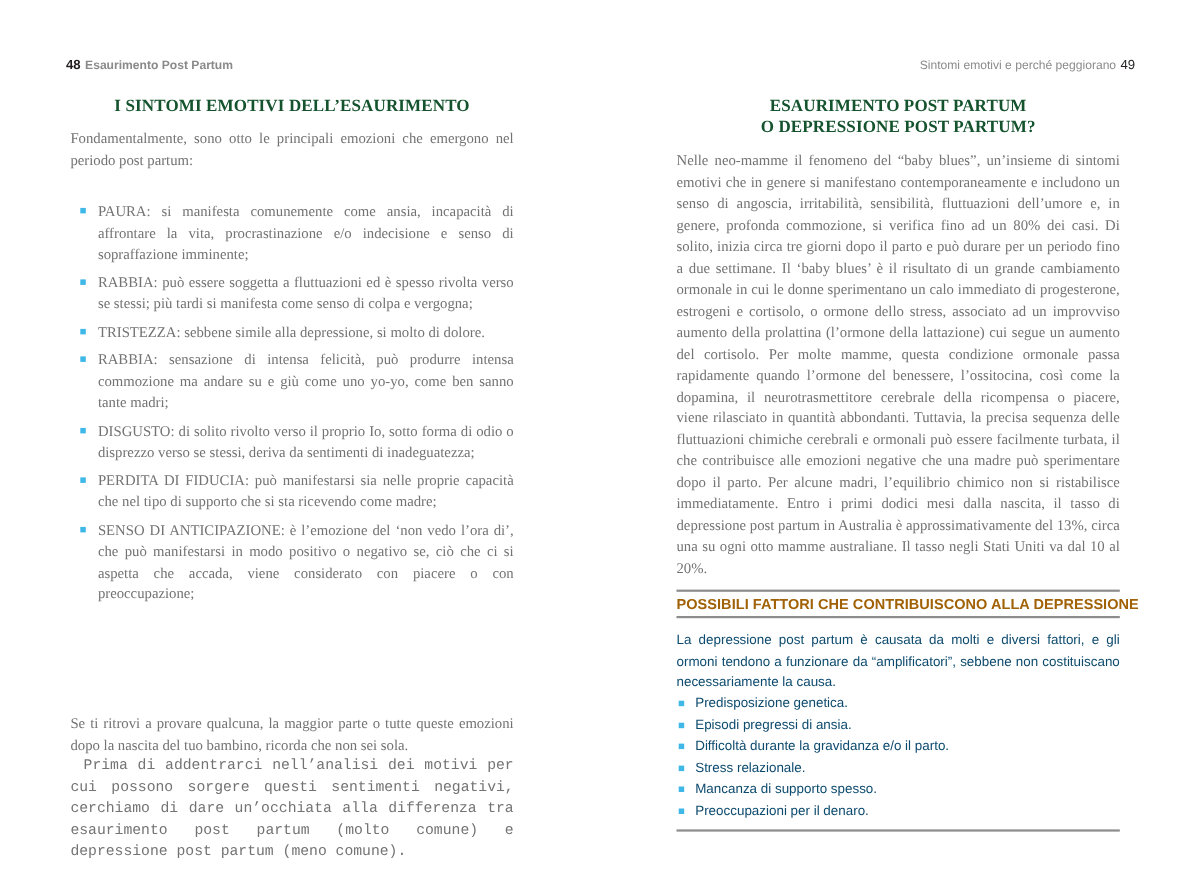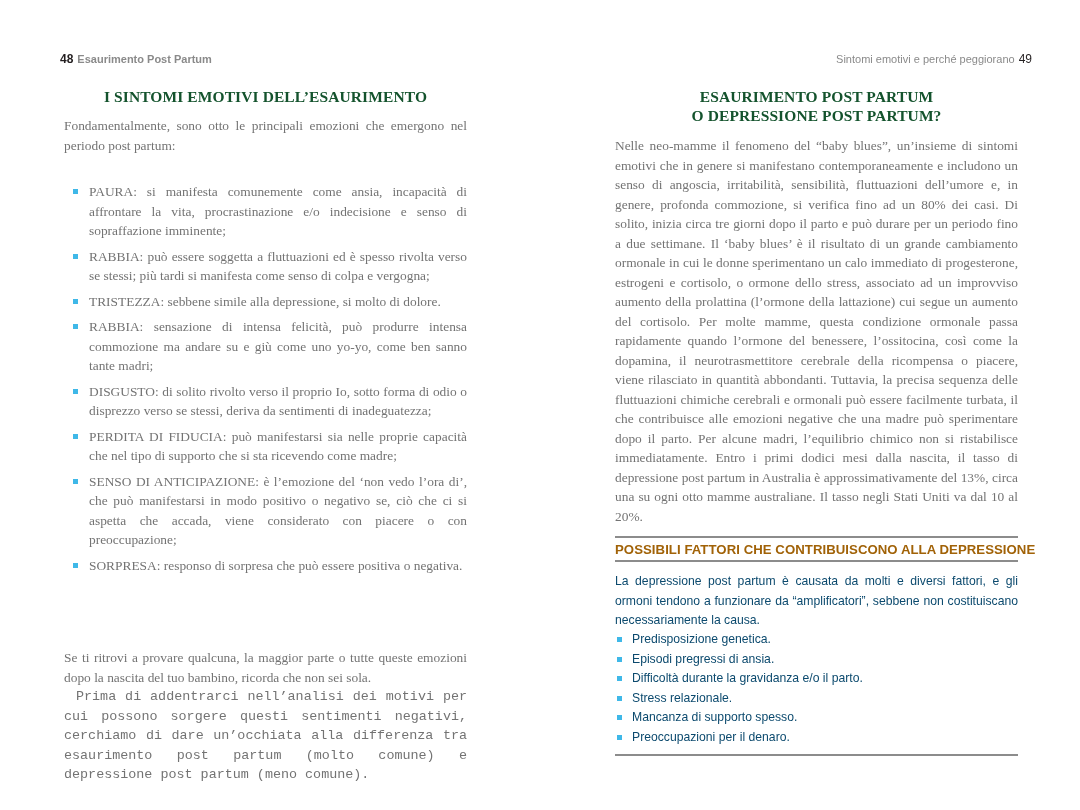--- a/index.html
+++ b/index.html
@@ -55,21 +55,20 @@
   <p class="intro serif">Fondamentalmente, sono otto le principali emozioni che emergono nel periodo post partum:</p>
 
   <ul class="emotions serif">
     <li><span class="bullet"></span><span>PAURA:</span><span> si manifesta comunemente come ansia, incapacità di affrontare la vita, procrastinazione e/o indecisione e senso di sopraffazione imminente;</span></li>
     <li><span class="bullet"></span><span>RABBIA:</span><span> può essere soggetta a fluttuazioni ed è spesso rivolta verso se stessi; più tardi si manifesta come senso di colpa e vergogna;</span></li>
     <li><span class="bullet"></span><span>TRISTEZZA:</span><span> sebbene simile alla depressione, si molto di dolore.</span></li>
     <li><span class="bullet"></span><span>RABBIA:</span><span> sensazione di intensa felicità, può produrre intensa commozione ma andare su e giù come uno yo-yo, come ben sanno tante madri;</span></li>
     <li><span class="bullet"></span><span>DISGUSTO:</span><span> di solito rivolto verso il proprio Io, sotto forma di odio o disprezzo verso se stessi, deriva da sentimenti di inadeguatezza;</span></li>
     <li><span class="bullet"></span><span>PERDITA DI FIDUCIA:</span><span> può manifestarsi sia nelle proprie capacità che nel tipo di supporto che si sta ricevendo come madre;</span></li>
     <li><span class="bullet"></span><span>SENSO DI ANTICIPAZIONE:</span><span> è l’emozione del ‘non vedo l’ora di’, che può manifestarsi in modo positivo o negativo se, ciò che ci si aspetta che accada, viene considerato con piacere o con preoccupazione;</span></li>
-    <li><span class="bullet"></span><span>SORPRESA:</span><span> responso di sorpresa che può essere positiva o negativa.</span></li>
   </ul>
 
   <div class="closing serif">
     <p>Se ti ritrovi a provare qualcuna, la maggior parte o tutte queste emozioni dopo la nascita del tuo bambino, ricorda che non sei sola.</p>
     <p class="indent">Prima di addentrarci nell’analisi dei motivi per cui possono sorgere questi sentimenti negativi, cerchiamo di dare un’occhiata alla differenza tra esaurimento post partum (molto comune) e depressione post partum (meno comune).</p>
   </div>
 </div>
 
 <div class="page page-right">
   <div class="running-head">

